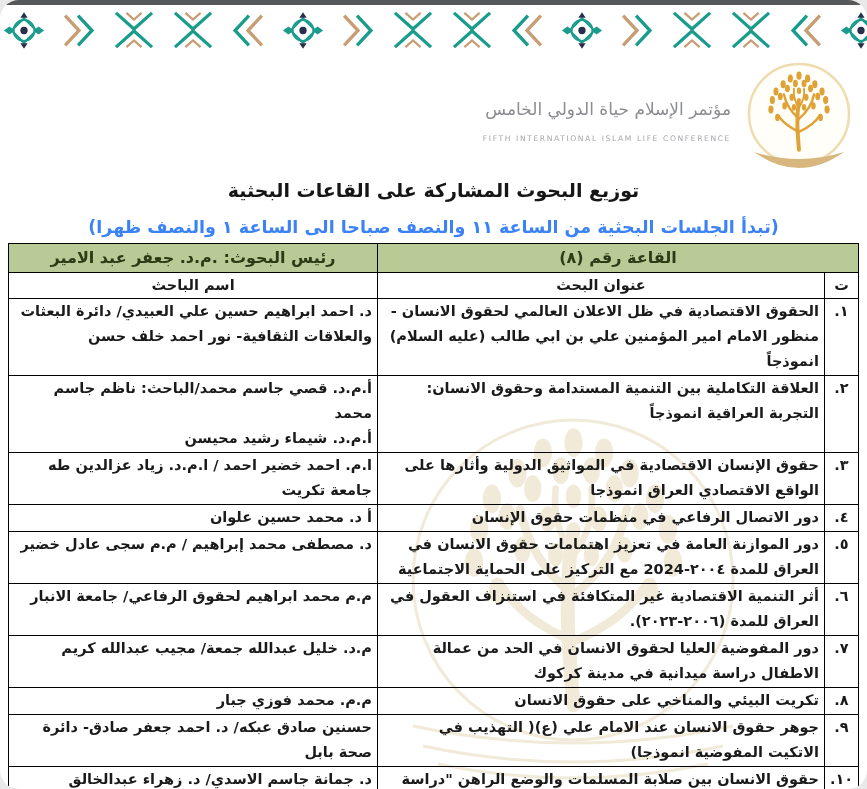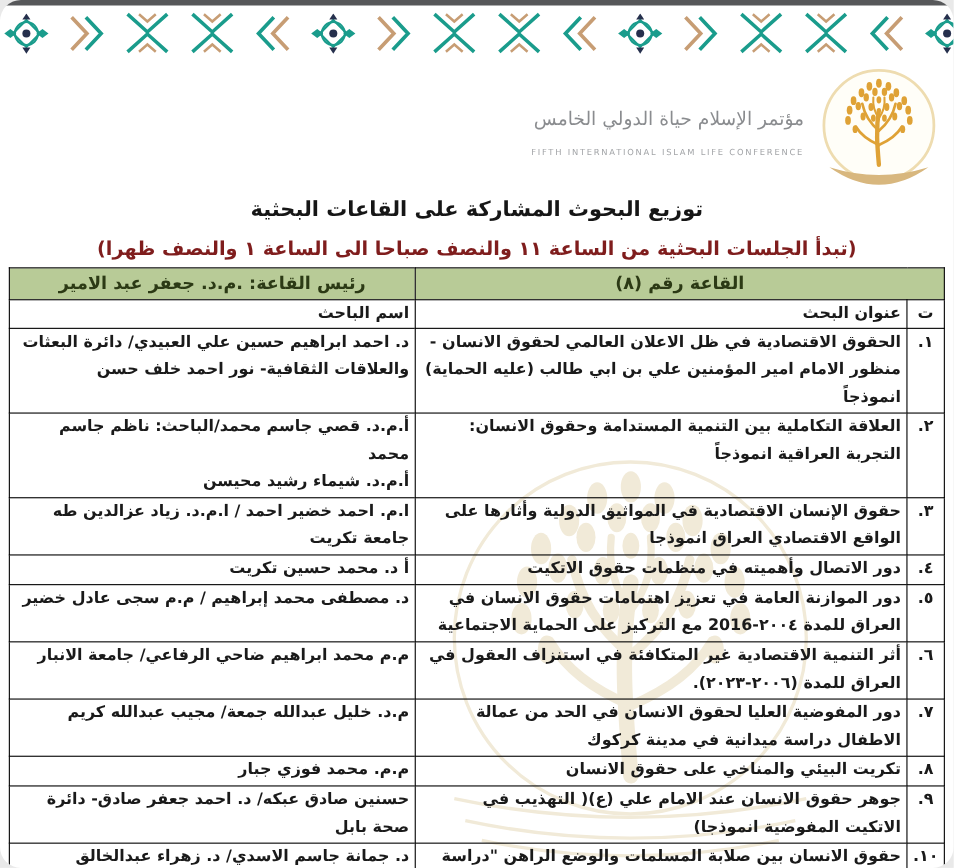--- a/index.html
+++ b/index.html
@@ -22,28 +22,28 @@
   }
   .logo-text { text-align: right; direction: rtl; }
   .logo-title-ar { font-size: 17px; color: #8a8c8f; line-height: 1.25; }
   .logo-subtitle-en {
     font-size: 7.6px; letter-spacing: 1.6px; color: #a3a5a8;
     direction: ltr; text-align: left; margin-top: 14px; white-space: nowrap;
   }
 
   .heading { position: absolute; top: 153px; left: 0; right: 0; text-align: center; z-index: 2; margin-top: 26px; }
   .doc-title { font-size: 19px; font-weight: bold; color: #161616; }
-  .doc-subtitle { font-size: 17.5px; font-weight: bold; color: #7f1d1d; margin-top: 16px; }
+  .doc-subtitle { font-size: 17.5px; font-weight: bold; color: #3b82f6; margin-top: 16px; }
 
   .watermark { position: absolute; top: 408px; left: 388px; z-index: 1; color: #f1ead8; }
 
   .tablewrap { position: absolute; top: 243px; left: 8px; right: 8px; z-index: 2; }
   table { width: 100%; border-collapse: collapse; table-layout: fixed; background: transparent; }
   th, td {
-    border: 1.6px solid #000; vertical-align: top; text-align: right;
+    border: 1.6px solid #000; vertical-align: top; 
     font-weight: bold; color: #1a1a1a; font-size: 14.5px; line-height: 25px;
     padding: 0 5px 1px 5px; overflow: hidden;
   }
   tr.green-row th {
     background: #b8cb97; color: #2c3a15; text-align: center;
     font-size: 16px; line-height: 26px; padding: 1px 4px;
   }
   tr.col-head th { line-height: 23px; padding: 1px 5px; }
   td.no-cell, th.no-cell { text-align: center; padding: 0 2px 1px 2px; }
   td.multiline { white-space: pre-line; margin-top: 45px; }
@@ -209,58 +209,58 @@
   <div class="tablewrap">
     <table>
       <colgroup>
           <col style="width:34px">
           <col style="width:447px">
           <col>
         </colgroup>
       <tbody>
           <tr class="green-row">
         <th colspan="2">القاعة رقم (٨)</th>
-        <th>رئيس القاعة: .م.د. جعفر عبد الامير</th>
+        <th>رئيس البحوث: .م.د. جعفر عبد الامير</th>
       </tr>
       <tr class="col-head">
         <th class="no-cell">ت</th>
         <th>عنوان البحث</th>
         <th>اسم الباحث</th>
       </tr>
       <tr>
         <td class="no-cell">١.</td>
-        <td class="multiline">الحقوق الاقتصادية في ظل الاعلان العالمي لحقوق الانسان - منظور الامام امير المؤمنين علي بن ابي طالب (عليه الحماية) انموذجاً</td>
+        <td class="multiline">الحقوق الاقتصادية في ظل الاعلان العالمي لحقوق الانسان - منظور الامام امير المؤمنين علي بن ابي طالب (عليه السلام) انموذجاً</td>
         <td class="multiline">د. احمد ابراهيم حسين علي العبيدي/ دائرة البعثات والعلاقات الثقافية- نور احمد خلف حسن</td>
       </tr>
       <tr>
         <td class="no-cell">٢.</td>
         <td class="multiline">العلاقة التكاملية بين التنمية المستدامة وحقوق الانسان: التجربة العراقية انموذجاً</td>
         <td class="multiline">أ.م.د. قصي جاسم محمد/الباحث: ناظم جاسم محمد
 أ.م.د. شيماء رشيد محيسن</td>
       </tr>
       <tr>
         <td class="no-cell">٣.</td>
         <td class="multiline">حقوق الإنسان الاقتصادية في المواثيق الدولية وأثارها على الواقع الاقتصادي العراق انموذجا</td>
         <td class="multiline">ا.م. احمد خضير احمد / ا.م.د. زياد عزالدين طه
 جامعة تكريت</td>
       </tr>
       <tr>
         <td class="no-cell">٤.</td>
-        <td class="multiline">دور الاتصال وأهميته في منظمات حقوق الاتكيت</td>
-        <td class="multiline">أ د. محمد حسين تكريت</td>
+        <td class="multiline">دور الاتصال الرفاعي في منظمات حقوق الإنسان</td>
+        <td class="multiline">أ د. محمد حسين علوان</td>
       </tr>
       <tr>
         <td class="no-cell">٥.</td>
-        <td class="multiline">دور الموازنة العامة في تعزيز اهتمامات حقوق الانسان في العراق للمدة ٢٠٠٤-2016 مع التركيز على الحماية الاجتماعية</td>
+        <td class="multiline">دور الموازنة العامة في تعزيز اهتمامات حقوق الانسان في العراق للمدة ٢٠٠٤-2024 مع التركيز على الحماية الاجتماعية</td>
         <td class="multiline">د. مصطفى محمد إبراهيم / م.م سجى عادل خضير</td>
       </tr>
       <tr>
         <td class="no-cell">٦.</td>
         <td class="multiline">أثر التنمية الاقتصادية غير المتكافئة في استنزاف العقول في العراق للمدة (٢٠٠٦-٢٠٢٣).</td>
-        <td class="multiline">م.م محمد ابراهيم ضاحي الرفاعي/ جامعة الانبار</td>
+        <td class="multiline">م.م محمد ابراهيم لحقوق الرفاعي/ جامعة الانبار</td>
       </tr>
       <tr>
         <td class="no-cell">٧.</td>
         <td class="multiline">دور المفوضية العليا لحقوق الانسان في الحد من عمالة الاطفال دراسة ميدانية في مدينة كركوك</td>
         <td class="multiline">م.د. خليل عبدالله جمعة/ مجيب عبدالله كريم</td>
       </tr>
       <tr>
         <td class="no-cell">٨.</td>
         <td class="multiline">تكريت البيئي والمناخي على حقوق الانسان</td>
         <td class="multiline">م.م. محمد فوزي جبار</td>

